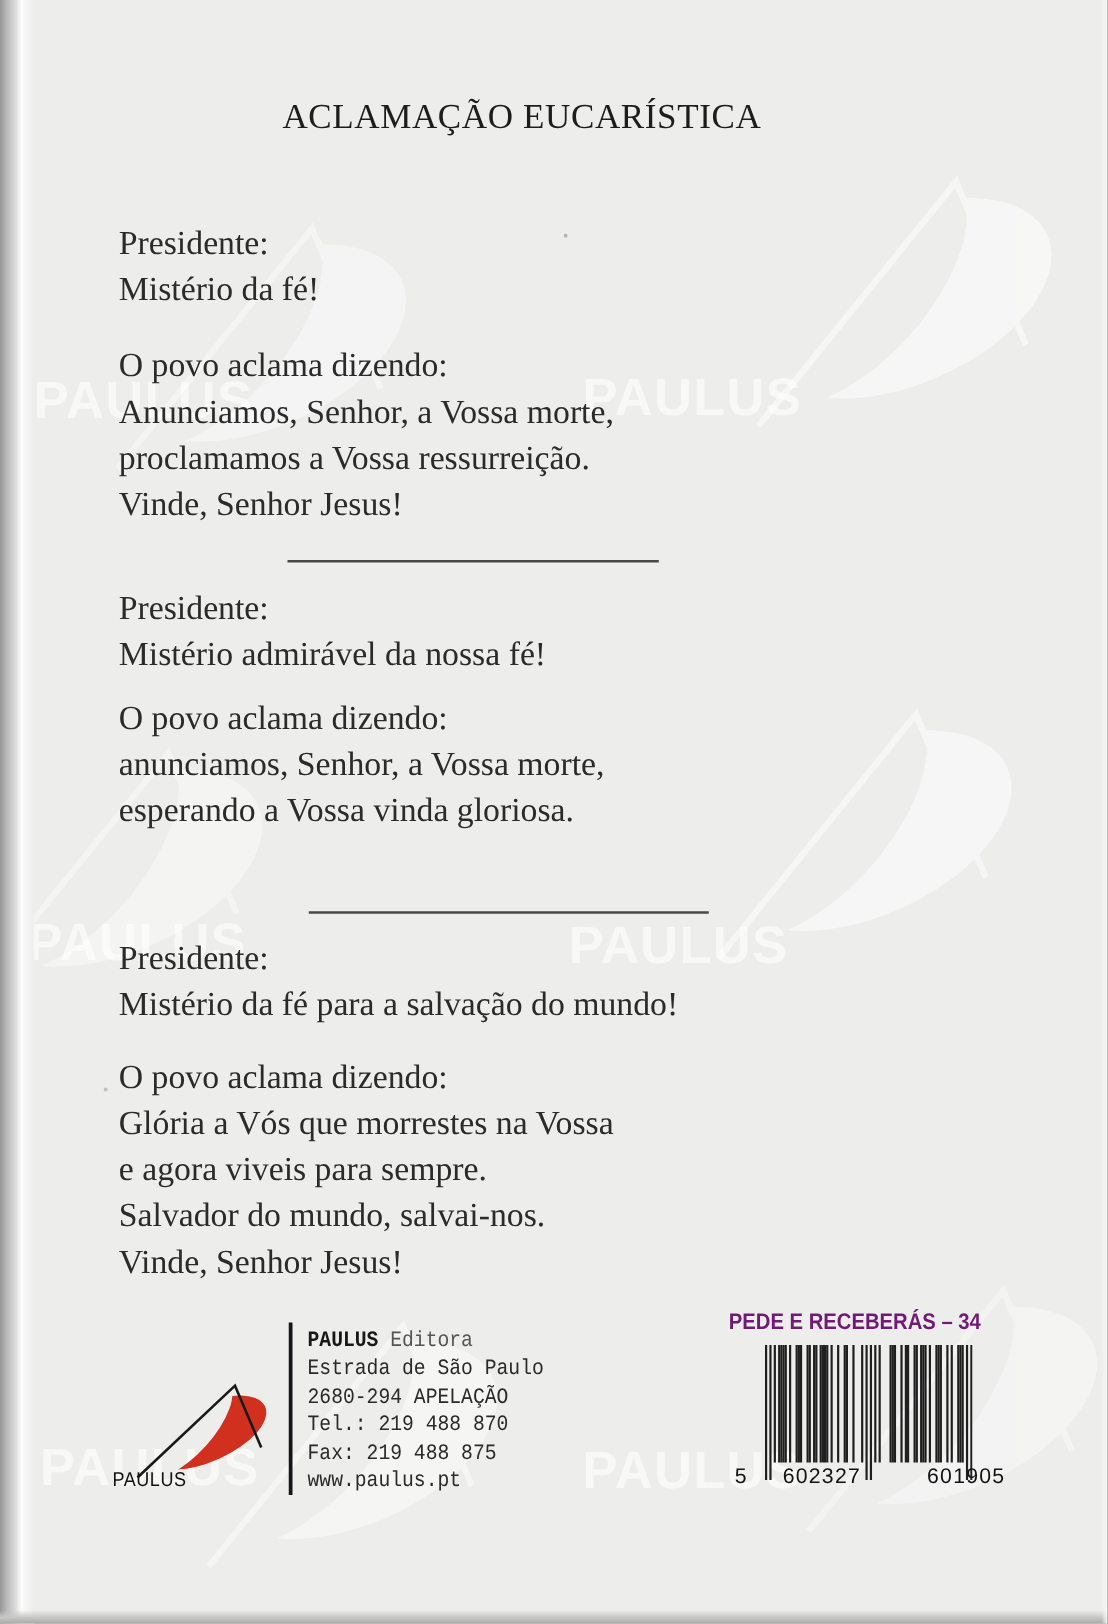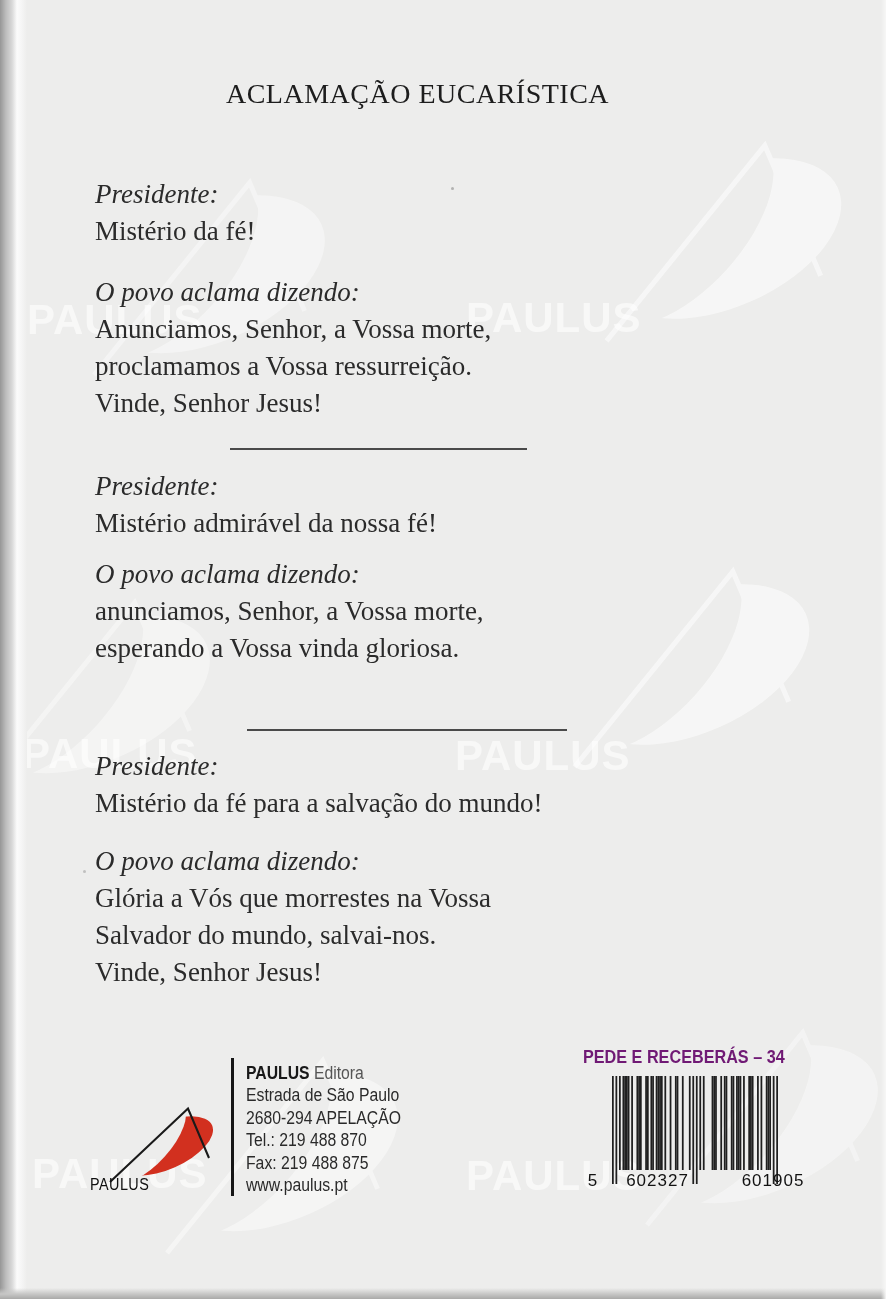--- a/index.html
+++ b/index.html
@@ -23,26 +23,26 @@
     font-weight:bold;font-size:42px;letter-spacing:1px;
     color:rgba(255,255,255,0.6);white-space:nowrap;
   }
   .condense{display:inline-block;transform:scaleX(0.9);transform-origin:0 50%;white-space:nowrap;}
   
   .title{
     left:95px;top:78px;width:645px;text-align:center;
     font-weight:normal;font-size:28px;letter-spacing:.5px;color:#1d1d1d;white-space:nowrap;
   }
   .tline{font-size:27px;line-height:37px;white-space:nowrap;}
-  .lbl{font-style:italic;}
+  .lbl{}
   .divider{height:2px;background:#4a4a4a;}
   
   .pub{
     left:246px;top:1062px;
-    font-family:Liberation Sans, sans-serif;
+    font-family:Liberation Mono, monospace;
     font-size:17.5px;line-height:22.4px;color:#2a2a2a;
   }
   .pub .bold{font-weight:bold;color:#181818;}
   .pub .lite{color:#555;}
   .vbar{left:231px;top:1058px;width:2.5px;height:138px;background:#161616;}
   .logo-label{
     left:90px;top:1176px;font-family:"Liberation Sans","DejaVu Sans",sans-serif;
     font-size:16px;color:#111;letter-spacing:.5px;
   }
   .series{
@@ -130,20 +130,21 @@
 
   <div class="abs divider" style="left:247px;top:729px;width:320px"></div>
 
   <div class="abs tline" style="left:95px;top:748px">
     <div class="lbl">Presidente:</div>
     <div>Mistério da fé para a salvação do mundo!</div>
   </div>
   <div class="abs tline" style="left:95px;top:843px">
     <div class="lbl">O povo aclama dizendo:</div>
     <div>Glória a Vós que morrestes na Vossa</div>
+    <div>e agora viveis para sempre.</div>
     <div>Salvador do mundo, salvai-nos.</div>
     <div>Vinde, Senhor Jesus!</div>
   </div>
 
   <svg class="abs" style="left:98px;top:1096px" width="150" height="88" viewBox="0 0 100 58">
     <defs>
       <mask id="cresMaskRed" maskUnits="userSpaceOnUse" x="-20" y="-20" width="140" height="98">
         <rect x="-20" y="-20" width="140" height="98" fill="#fff"></rect>
         <ellipse cx="36" cy="27" rx="33" ry="13.5" transform="rotate(-24 36 27)" fill="#000"></ellipse>
       </mask>

